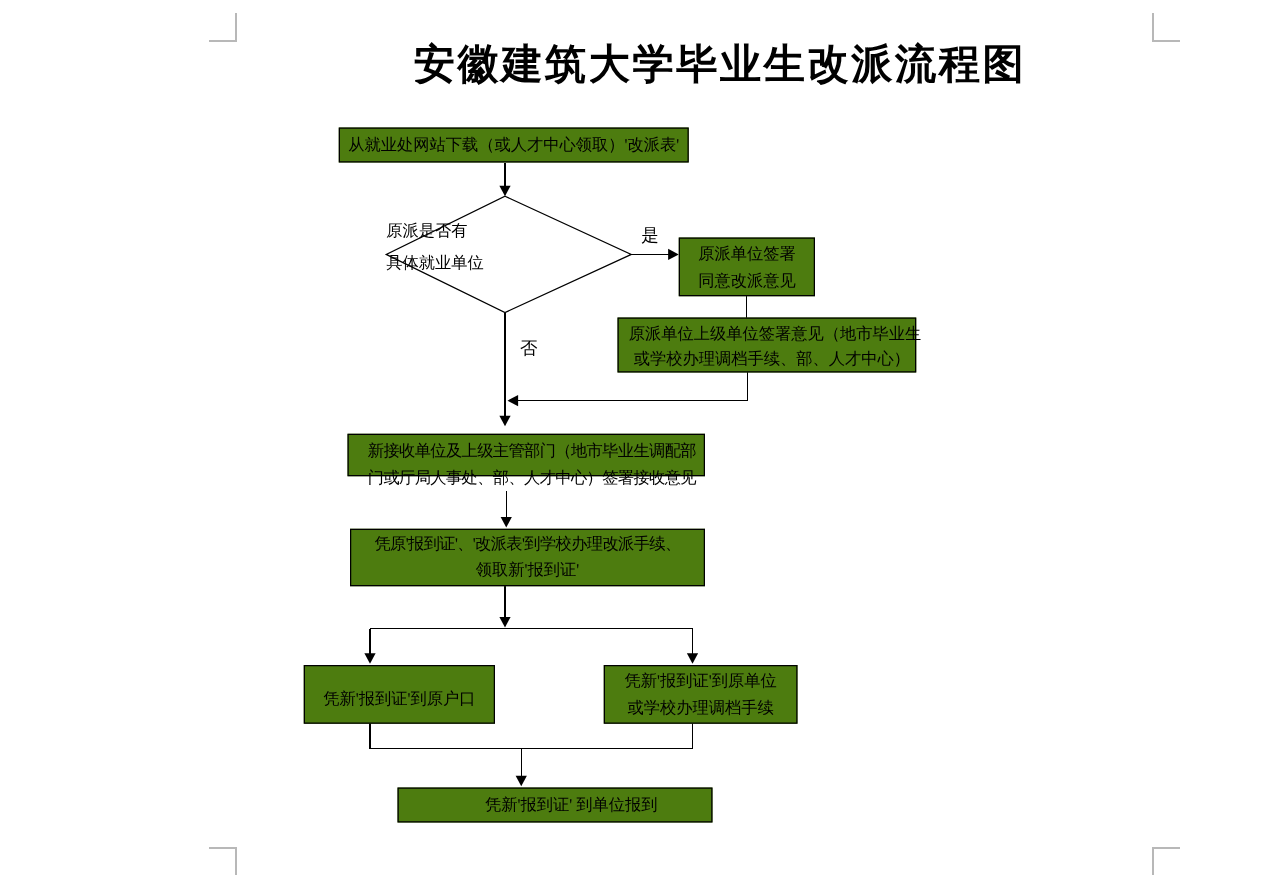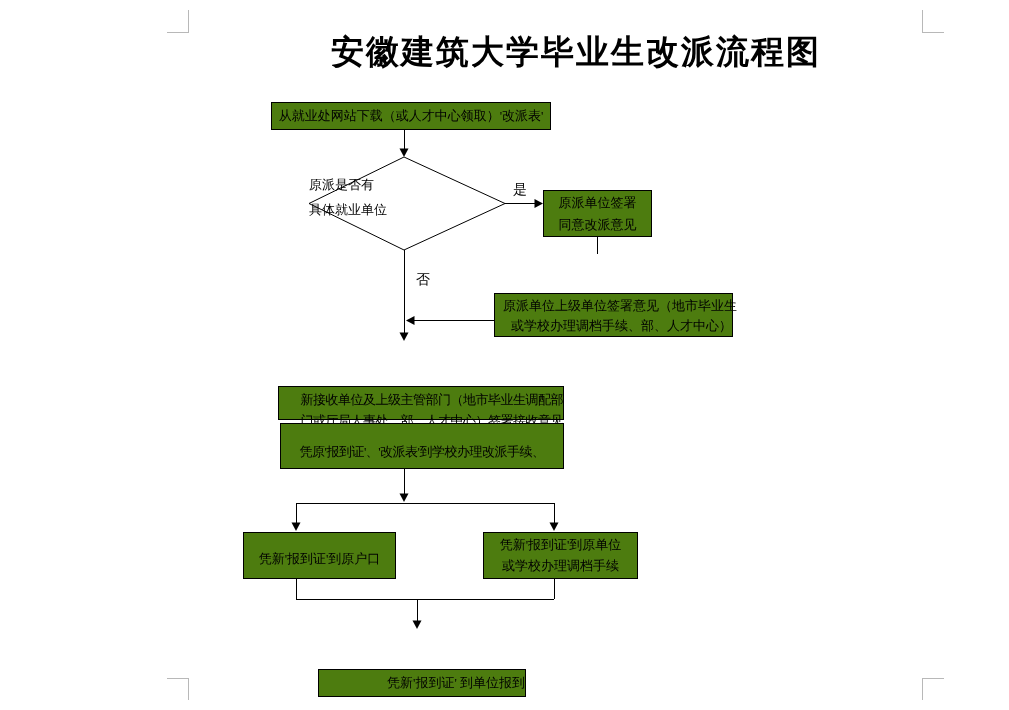--- a/index.html
+++ b/index.html
@@ -30,21 +30,21 @@
   }
   .node {
     position: absolute;
     box-sizing: border-box;
     border: 1px solid #000;
     background: #4d7c0f;
     font-size: 13px;
     line-height: 21px;
   }
   .center { text-align: center; }
-  .left   { text-align: right; margin-top: 39px; }
+  .left   { text-align: center; }
   .line   { white-space: nowrap; }
   .tight  { letter-spacing: -0.5px; }
   .decision-text {
     position: absolute;
     left: 309px; top: 172px; width: 190px;
     text-align: left;
     font-size: 13px; line-height: 25px;
   }
   .branch-label {
     position: absolute;
@@ -123,30 +123,31 @@
   <div class="node left" style="left:494px; top:254px; width:239px; height:44px; line-height:20px; padding:2px 0 0 8px;">
     <div class="line">原派单位上级单位签署意见（地市毕业生</div>
     <div class="line">或学校办理调档手续、部、人才中心）</div>
   </div>
 
   <div class="node left" style="left:278px; top:347px; width:286px; height:34px; line-height:21px; padding:2px 0 0 9px;">
     <div class="line tight">新接收单位及上级主管部门（地市毕业生调配部</div>
     <div class="line tight">门或厅局人事处、部、人才中心）签署接收意见</div>
   </div>
 
-  <div class="node center" style="left:280px; top:423px; width:284px; height:46px; line-height:21px; padding-top:17px;">
+  <div class="node center" style="left:280px; top:423px; width:284px; height:46px; line-height:21px; padding-top:0;">
     <div class="line tight">凭原'报到证'、'改派表'到学校办理改派手续、</div>
+    <div class="line">领取新'报到证'</div>
   </div>
 
   <div class="node center" style="left:243px; top:532px; width:153px; height:47px; line-height:21px; padding-top:15px;">
     <div class="line">凭新'报到证'到原户口</div>
   </div>
 
   <div class="node center" style="left:483px; top:532px; width:155px; height:47px; line-height:21px; padding-top:1px;">
     <div class="line">凭新'报到证'到原单位</div>
     <div class="line">或学校办理调档手续</div>
   </div>
 
-  <div class="node left" style="left:318px; top:630px; width:208px; height:28px; line-height:26px; padding-left:26px;">
+  <div class="node left" style="left:318px; top:630px; width:252px; height:28px; line-height:26px; padding-left:26px;">
     <div class="line">凭新'报到证' 到单位报到</div>
   </div>
 
 </div>
 
 </body></html>

